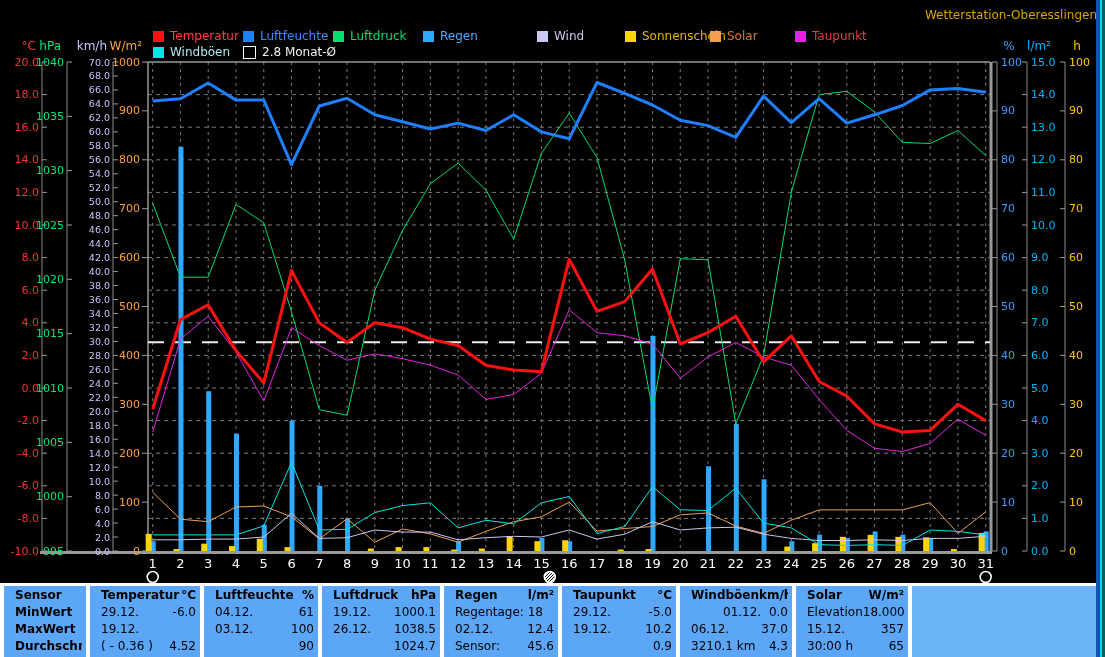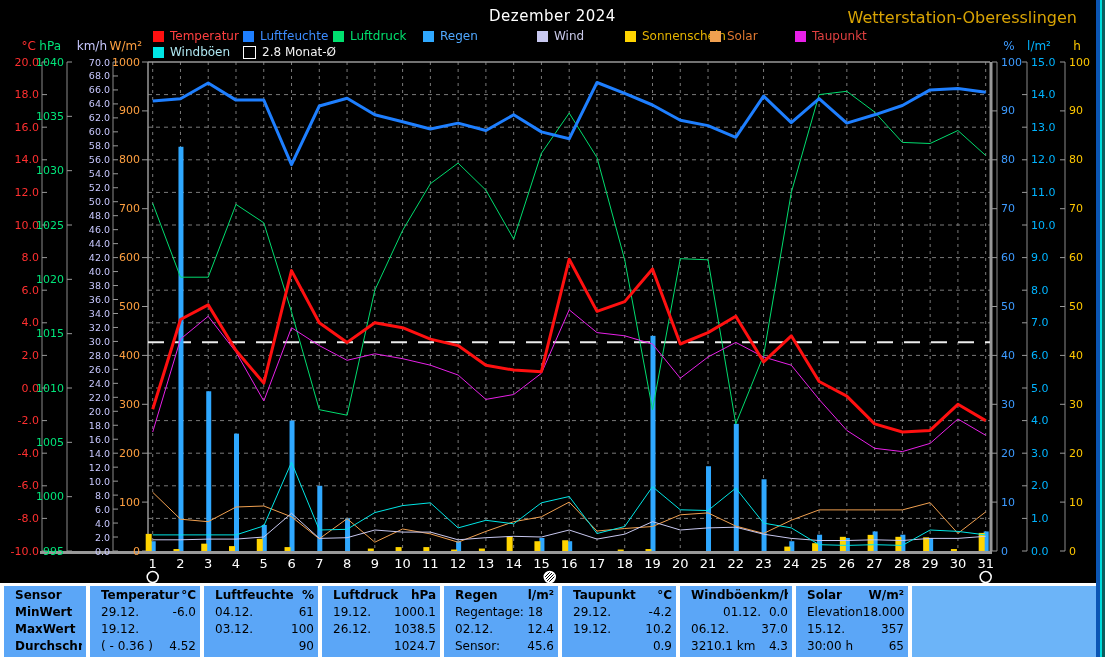--- a/index.html
+++ b/index.html
@@ -1,35 +1,34 @@
 <!DOCTYPE html>
 <html><head>
 <meta charset="utf-8">
 <style>
   html,body{margin:0;padding:0;background:#000;}
   #app{position:relative;width:1105px;height:657px;background:#000;overflow:hidden;
        font-family:"DejaVu Sans",sans-serif;}
   #title{position:absolute;top:7px;left:0;width:1105px;text-align:center;color:#fff;
          font-size:15px;letter-spacing:.5px;}
-  #station{position:absolute;top:8px;right:28px;color:#d9a404;font-size:16px;}
+  #station{position:absolute;top:8px;right:8px;color:#d9a404;font-size:12px;}
   .lg{position:absolute;display:flex;align-items:center;font-size:12px;white-space:nowrap;}
   .lg .sw{display:inline-block;width:11px;height:11px;margin-right:6px;}
   #chart-wrap{position:absolute;left:0;top:0;width:1105px;height:583px;}
   #stats{position:absolute;left:0;top:583px;width:1105px;height:74px;background:#fff;}
   .tcol{position:absolute;top:3px;height:71px;background:#5ba6f7;color:#000;
         font-size:12px;font-weight:bold;line-height:17px;padding:1px 4px 0 11px;box-sizing:border-box;}
   .trow{display:flex;justify-content:space-between;height:17px;overflow:hidden;}
   #rightborder{position:absolute;right:0;top:0;width:9px;height:657px;
       background:linear-gradient(to right,#0b55b4 0 40%,#00dcdc 40% 70%,#0a5f5f 70% 100%);}
 </style>
 </head>
 <body>
 
 <div id="app">
-  <div id="title">Dezember 2024</div>
   <div id="station">Wetterstation-Oberesslingen</div>
   <div id="legend">
       <span class="lg" style="left: 153px; top: 29px;">
         <span class="sw" style="background: rgb(255, 16, 16);"></span>
         <span style="color: rgb(255, 64, 64);">Temperatur</span>
       </span>
       <span class="lg" style="left: 243px; top: 29px;">
         <span class="sw" style="background: rgb(30, 127, 255);"></span>
         <span style="color: rgb(61, 141, 255);">Luftfeuchte</span>
       </span>
@@ -559,21 +558,21 @@
           <span style="font-weight: normal;">45.6</span>
         </div>
       </div>
       <div class="tcol" style="left: 562px; width: 114px;">
         <div class="trow">
           <span>Taupunkt</span>
           <span>°C</span>
         </div>
         <div class="trow">
           <span style="font-weight: normal;">29.12.  08:20</span>
-          <span style="font-weight: normal;">-4.2</span>
+          <span style="font-weight: normal;">-5.0</span>
         </div>
         <div class="trow">
           <span style="font-weight: normal;">19.12.  13:00</span>
           <span style="font-weight: normal;">10.2</span>
         </div>
         <div class="trow">
           <span style="font-weight: normal;"></span>
           <span style="font-weight: normal;">0.9</span>
         </div>
       </div>

